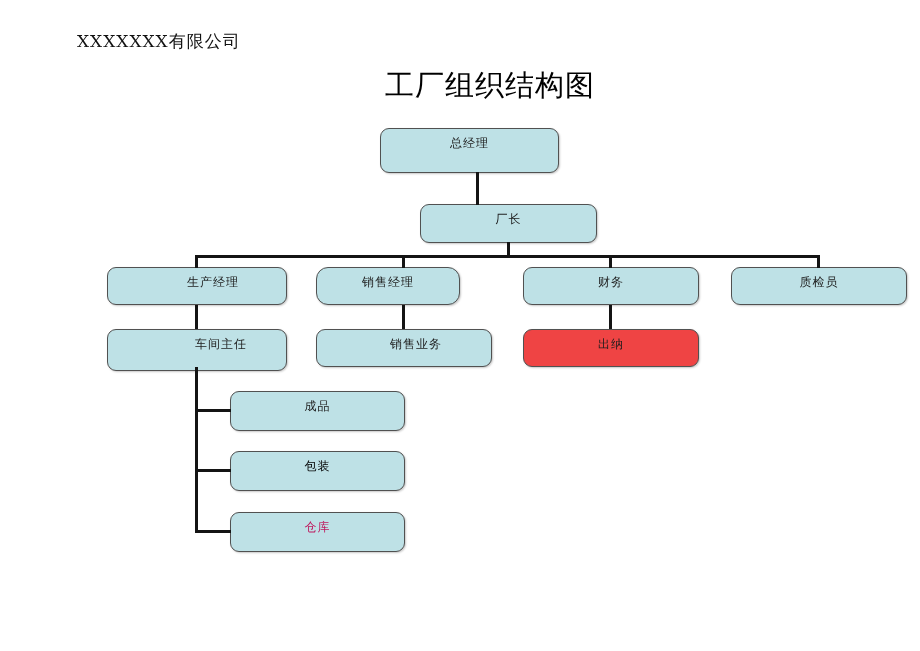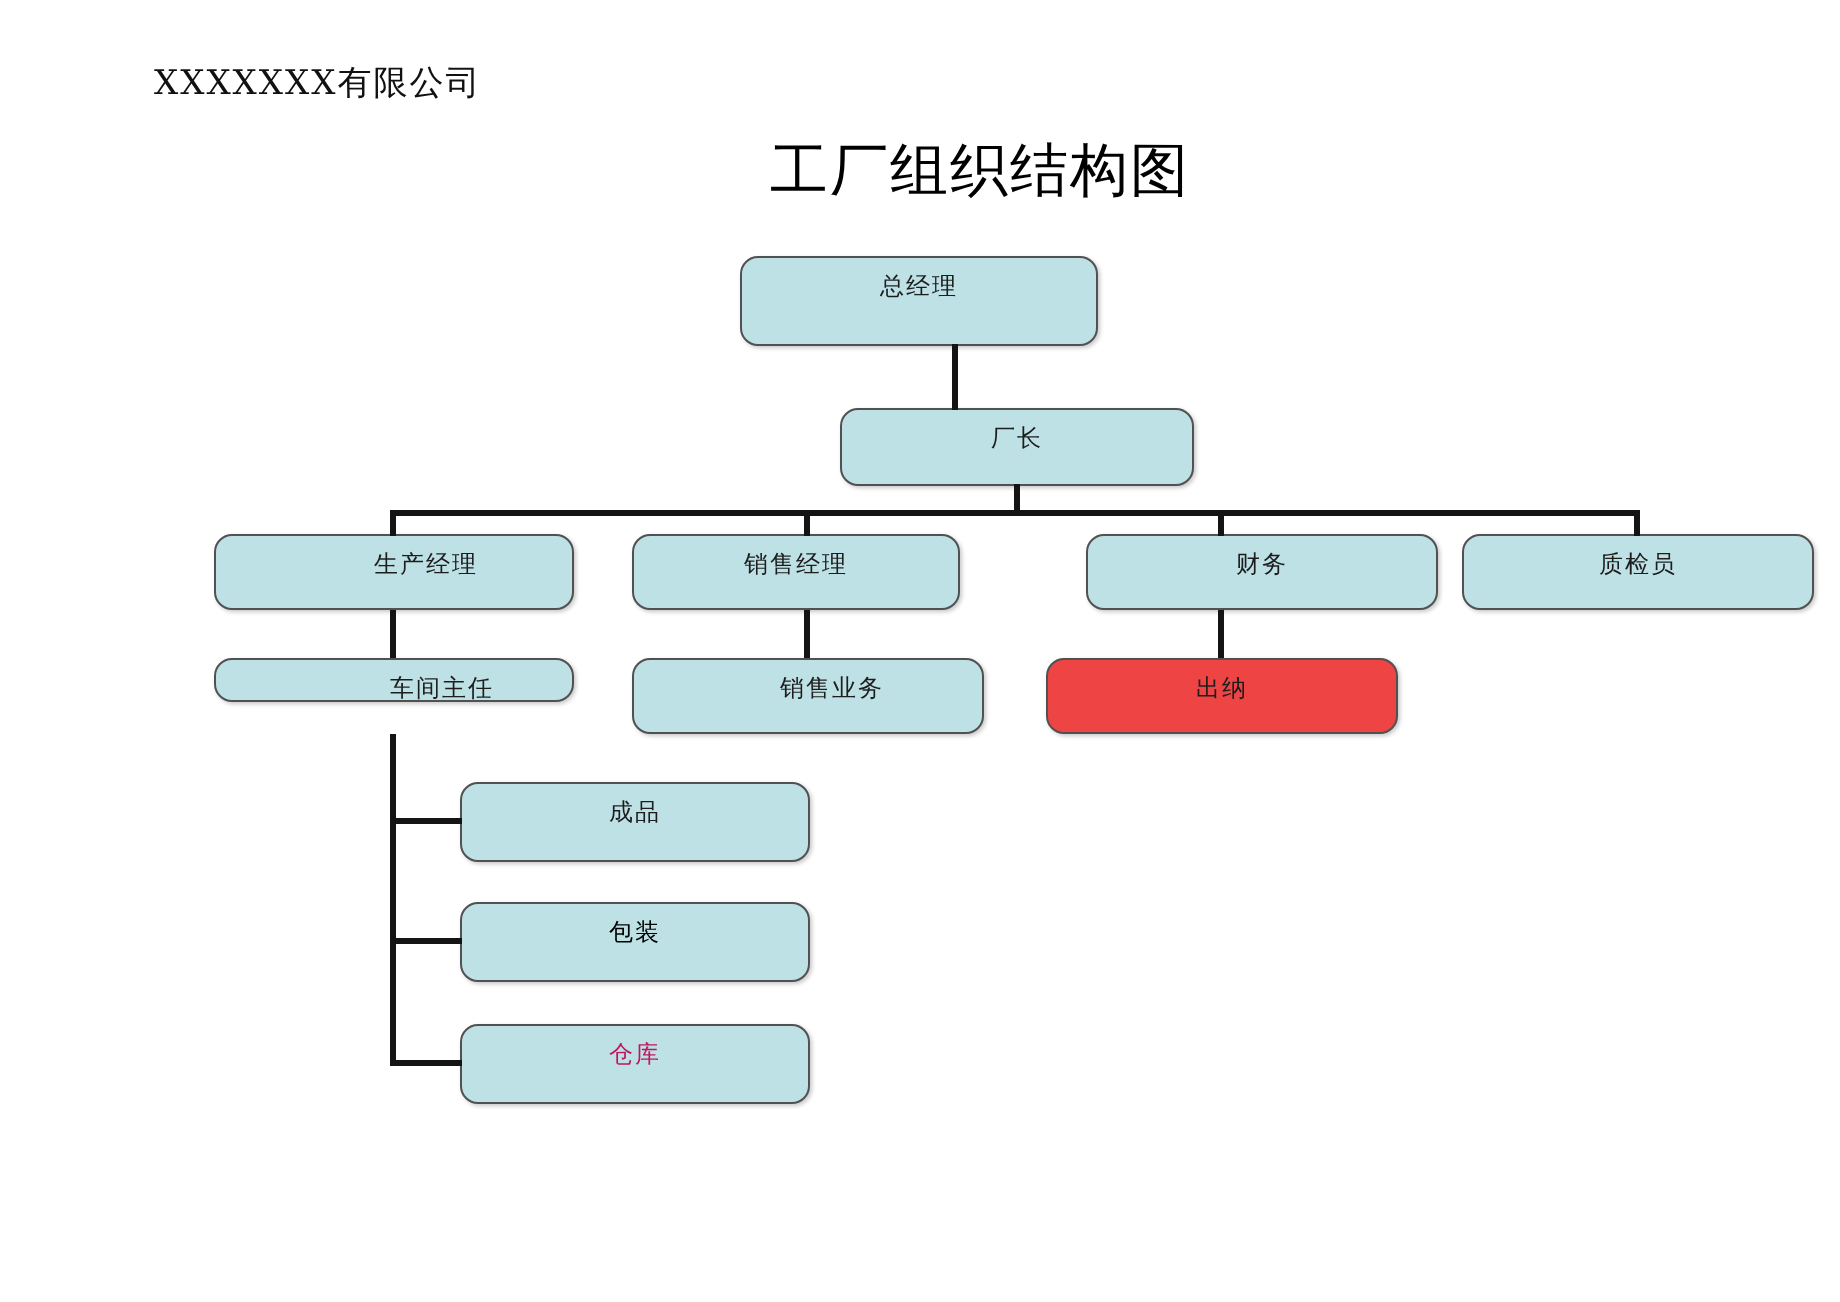--- a/index.html
+++ b/index.html
@@ -39,29 +39,29 @@
   }
 </style>
 </head>
 <body>
 
 <div id="page">
 
   <div class="company">XXXXXXX有限公司</div>
   <div class="title">工厂组织结构图</div>
 
-  <div class="node" style="left: 370px; top: 128px; width: 179px; height: 45px; background: rgb(190, 225, 230); border-color: rgb(81, 81, 81); color: rgb(29, 29, 29);">总经理</div>
+  <div class="node" style="left: 380px; top: 128px; width: 179px; height: 45px; background: rgb(190, 225, 230); border-color: rgb(81, 81, 81); color: rgb(29, 29, 29);">总经理</div>
   <div class="node" style="left: 420px; top: 204px; width: 177px; height: 39px; background: rgb(190, 225, 230); border-color: rgb(81, 81, 81); color: rgb(29, 29, 29);">厂长</div>
 
   <div class="node" style="left: 107px; top: 267px; width: 180px; height: 38px; background: rgb(190, 225, 230); border-color: rgb(81, 81, 81); color: rgb(29, 29, 29); padding-left: 32px;">生产经理</div>
-  <div class="node" style="left: 316px; top: 267px; width: 164px; height: 38px; background: rgb(190, 225, 230); border-color: rgb(81, 81, 81); color: rgb(29, 29, 29);">销售经理</div>
-  <div class="node" style="left: 523px; top: 267px; width: 176px; height: 38px; background: rgb(190, 225, 230); border-color: rgb(81, 81, 81); color: rgb(29, 29, 29); margin-left: 20px;">财务</div>
+  <div class="node" style="left: 316px; top: 267px; width: 144px; height: 38px; background: rgb(190, 225, 230); border-color: rgb(81, 81, 81); color: rgb(29, 29, 29); border-radius: 12px;">销售经理</div>
+  <div class="node" style="left: 523px; top: 267px; width: 176px; height: 38px; background: rgb(190, 225, 230); border-color: rgb(81, 81, 81); color: rgb(29, 29, 29);">财务</div>
   <div class="node" style="left: 731px; top: 267px; width: 176px; height: 38px; background: rgb(190, 225, 230); border-color: rgb(81, 81, 81); color: rgb(29, 29, 29);">质检员</div>
 
-  <div class="node" style="left: 107px; top: 329px; width: 180px; height: 22px; background: rgb(190, 225, 230); border-color: rgb(81, 81, 81); color: rgb(29, 29, 29); padding-left: 48px;">车间主任</div>
+  <div class="node" style="left: 107px; top: 329px; width: 180px; height: 42px; background: rgb(190, 225, 230); border-color: rgb(81, 81, 81); color: rgb(29, 29, 29); padding-left: 48px;">车间主任</div>
   <div class="node" style="left: 316px; top: 329px; width: 176px; height: 38px; background: rgb(190, 225, 230); border-color: rgb(81, 81, 81); color: rgb(29, 29, 29); padding-left: 24px;">销售业务</div>
   <div class="node" style="left: 523px; top: 329px; width: 176px; height: 38px; background: #ef4444; border-color: rgb(81, 81, 81); color: rgb(29, 29, 29);">出纳</div>
 
   <div class="node" style="left: 230px; top: 391px; width: 175px; height: 40px; background: rgb(190, 225, 230); border-color: rgb(81, 81, 81); color: rgb(29, 29, 29);">成品</div>
   <div class="node" style="left: 230px; top: 451px; width: 175px; height: 40px; background: rgb(190, 225, 230); border-color: rgb(81, 81, 81); color: #000000;">包装</div>
   <div class="node" style="left: 230px; top: 512px; width: 175px; height: 40px; background: rgb(190, 225, 230); border-color: rgb(81, 81, 81); color: #be185d;">仓库</div>
 
   <div class="connector" style="left: 476px; top: 172px; width: 3px; height: 33px; background: rgb(20, 20, 20);"></div>
   <div class="connector" style="left: 507px; top: 242px; width: 3px; height: 15px; background: rgb(20, 20, 20);"></div>
   <div class="connector" style="left: 196px; top: 255px; width: 624px; height: 3px; background: rgb(20, 20, 20);"></div>

